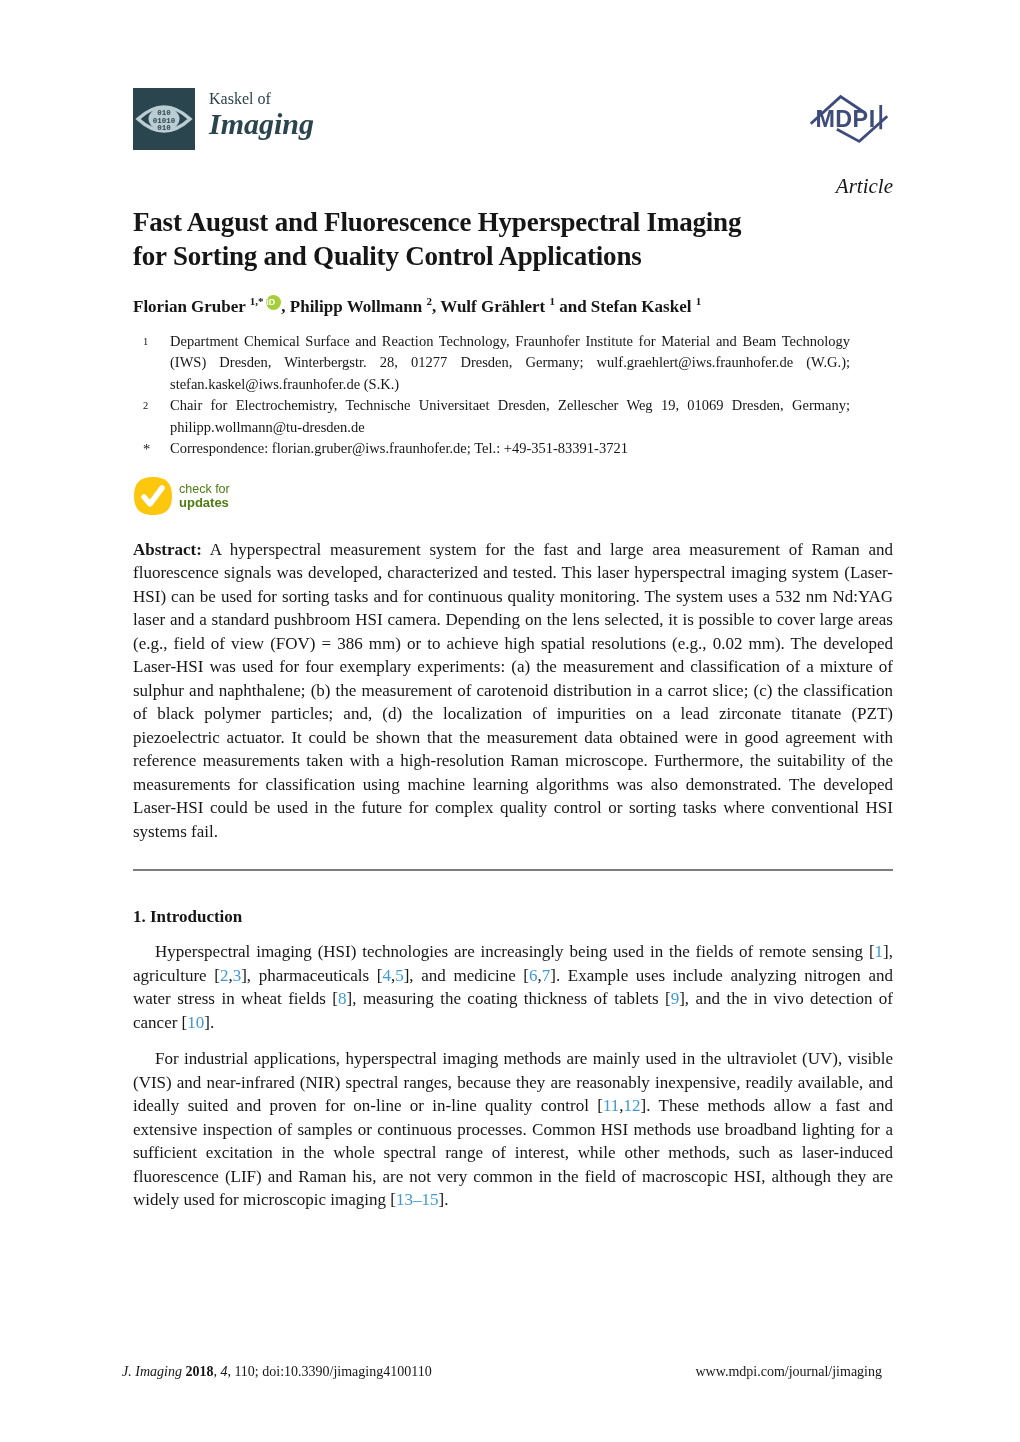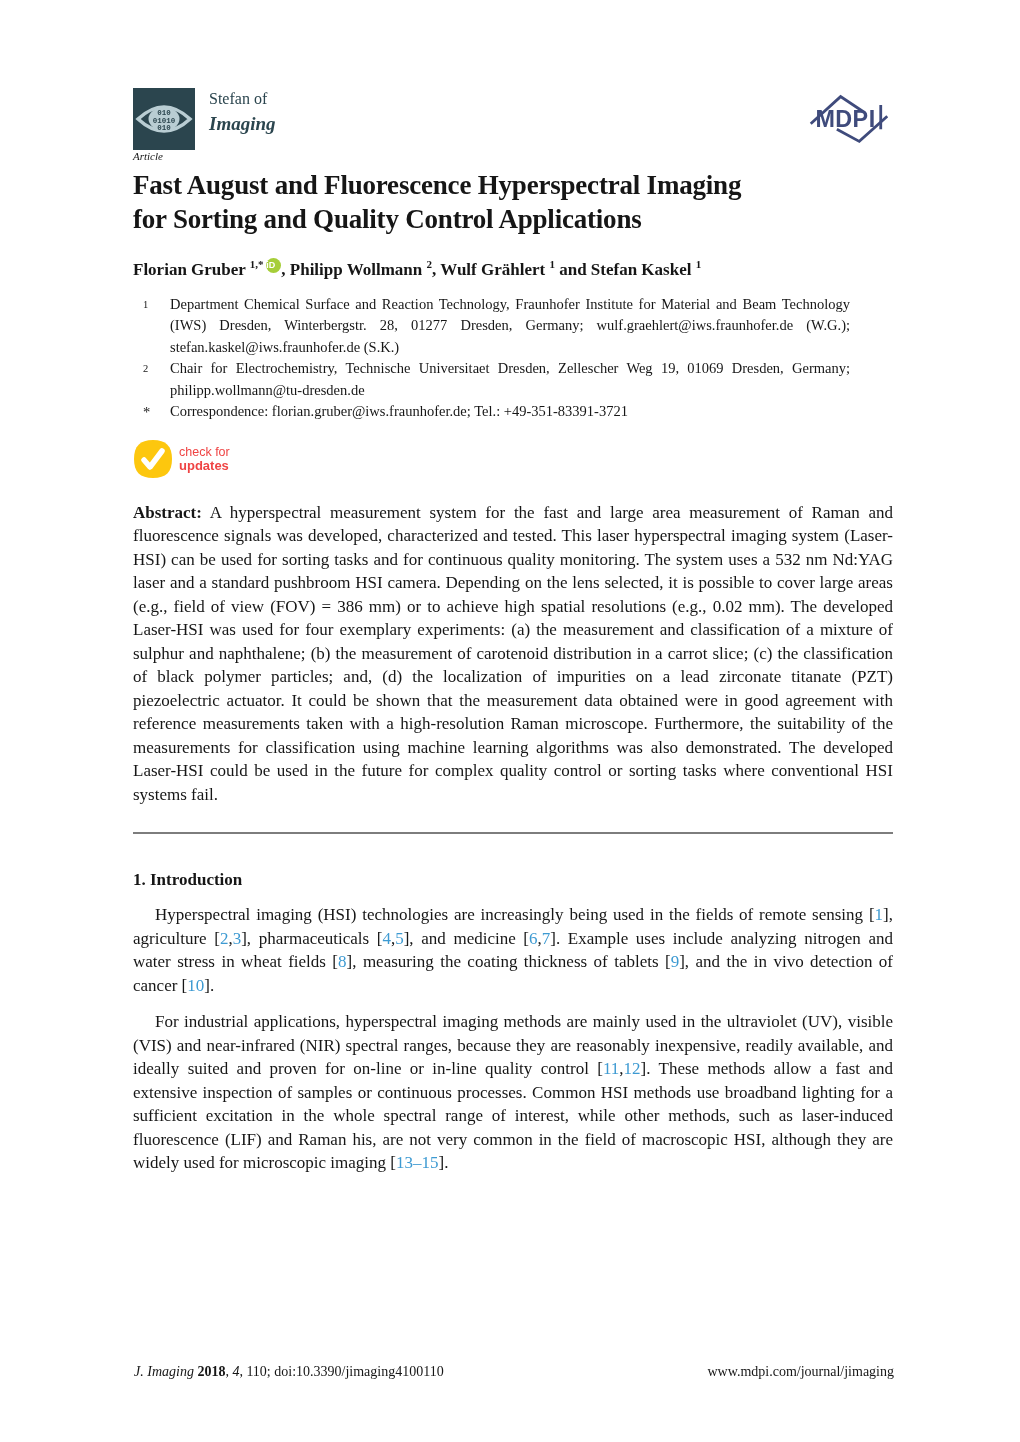--- a/index.html
+++ b/index.html
@@ -20,25 +20,25 @@
     color:var(--text-black);
   }
   .page{position:absolute;left:133px;top:0;width:760px;height:100%;}
 
   
   .header{display:flex;justify-content:space-between;align-items:flex-start;margin-top:88px;}
   .brand{display:flex;align-items:flex-start;}
   .logo-square{width:62px;height:62px;display:block;}
   .brand-text{margin-left:14px;margin-top:2px;color:var(--teal-dark);}
   .brand-line1{font-size:16px;line-height:18px;}
-  .brand-line2{font-size:19px;line-height:28px;font-weight:bold;font-style:italic;margin-top:2px;}
+  .brand-line2{font-size:30px;line-height:28px;font-weight:bold;font-style:italic;margin-top:2px;}
   .mdpi-logo{width:84px;height:62px;display:block;margin-right:2px;}
 
   
-  .article-type{font-style:italic;font-size:11px;}
+  .article-type{font-style:italic;font-size:21px;margin-top:24px;text-align:right;}
   .title{font-size:27px;line-height:34px;font-weight:bold;margin-top:6px;letter-spacing:-0.2px;}
   .authors{font-size:17px;font-weight:bold;margin-top:22px;}
   .authors sup{font-size:11px;font-weight:bold;}
   .orcid-badge{
     display:inline-block;width:15px;height:15px;border-radius:50%;
     background:var(--orcid-green);color:#fff;font-family:"Liberation Sans",sans-serif;
     font-size:9px;font-weight:bold;text-align:left;line-height:15px;
     vertical-align:super;font-style:normal;
   }
 
@@ -46,57 +46,57 @@
   .affiliations{margin-top:14px;font-size:14.5px;line-height:21.5px;}
   .aff-item{position:relative;padding-left:37px;text-align:justify;width:717px;}
   .aff-marker{position:absolute;left:10px;top:0;font-size:10.5px;vertical-align:super;}
   .aff-marker.star{font-size:14.5px;top:1px;}
 
   
   .dates-row{display:flex;justify-content:space-between;align-items:center;margin-top:16px;}
   .dates{font-size:14.5px;}
   .check-badge{display:flex;align-items:center;text-decoration:none;cursor:pointer;}
   .check-icon{width:40px;height:40px;display:block;}
-  .check-text{margin-left:6px;font-family:"Liberation Sans",sans-serif;color:#ef4444;line-height:14px;}
+  .check-text{margin-left:6px;font-family:"Liberation Sans",sans-serif;color:#4d7c0f;line-height:14px;}
   .check-text .l1{font-size:12.5px;}
   .check-text .l2{font-size:13px;font-weight:bold;}
 
   
   .abstract{margin-top:22px;font-size:17px;line-height:23.5px;text-align:justify;}
   .abstract b,.keywords b{font-weight:bold;}
   .keywords{margin-top:22px;font-size:17px;line-height:23.5px;text-align:justify;}
 
   .divider{border:none;border-top:2px solid var(--divider-gray);margin-top:26px;}
 
   
   .section-heading{font-size:17px;font-weight:bold;margin-top:36px;}
   .body-par{font-size:17px;line-height:23.5px;text-align:justify;text-indent:22px;margin-top:13px;}
   .body-par:first-of-type{margin-top:14px;}
   .ref{color:var(--link-blue);cursor:pointer;}
 
   
-  .footer{position:absolute;left:134px;bottom:62px;width:760px;display:flex;justify-content:space-between;font-size:14px;}
+  .footer{position:absolute;left:122px;bottom:62px;width:760px;display:flex;justify-content:space-between;font-size:14px;}
 </style>
 </head>
 <body>
 
 <div class="page">
 
   <div class="header">
     <div class="brand">
       <svg class="logo-square" viewBox="0 0 62 62">
         <rect x="0" y="0" width="62" height="62" fill="#2b454e"></rect>
         <path d="M5,31 Q31,7 57,31 Q31,55 5,31 Z" fill="none" stroke="#b9cdd3" stroke-width="3.5"></path>
         <ellipse cx="31" cy="31" rx="15.5" ry="11.5" fill="#b9cdd3"></ellipse>
         <text x="31" y="27" text-anchor="middle" font-family="Liberation Mono, monospace" font-weight="bold" font-size="7.5" fill="#2b454e">010</text>
         <text x="31" y="34.5" text-anchor="middle" font-family="Liberation Mono, monospace" font-weight="bold" font-size="7.5" fill="#2b454e">01010</text>
         <text x="31" y="42" text-anchor="middle" font-family="Liberation Mono, monospace" font-weight="bold" font-size="7.5" fill="#2b454e">010</text>
       </svg>
       <div class="brand-text">
-        <div class="brand-line1">Stefan of</div>
+        <div class="brand-line1">Kaskel of</div>
         <div class="brand-line2">Imaging</div>
       </div>
     </div>
     <svg class="mdpi-logo" viewBox="0 0 90 62">
       <path d="M4,36 L36,7 L60,23" fill="none" stroke="#3f4b7c" stroke-width="3"></path>
       <path d="M86,28 L56,55 L32,42" fill="none" stroke="#3f4b7c" stroke-width="3"></path>
       <line x1="79" y1="16" x2="79" y2="42" stroke="#3f4b7c" stroke-width="3"></line>
       <text x="9" y="40" font-family="Liberation Sans, sans-serif" font-weight="bold" font-size="25" letter-spacing="0.5" fill="#3f4b7c">MDPI</text>
     </svg>
   </div>

